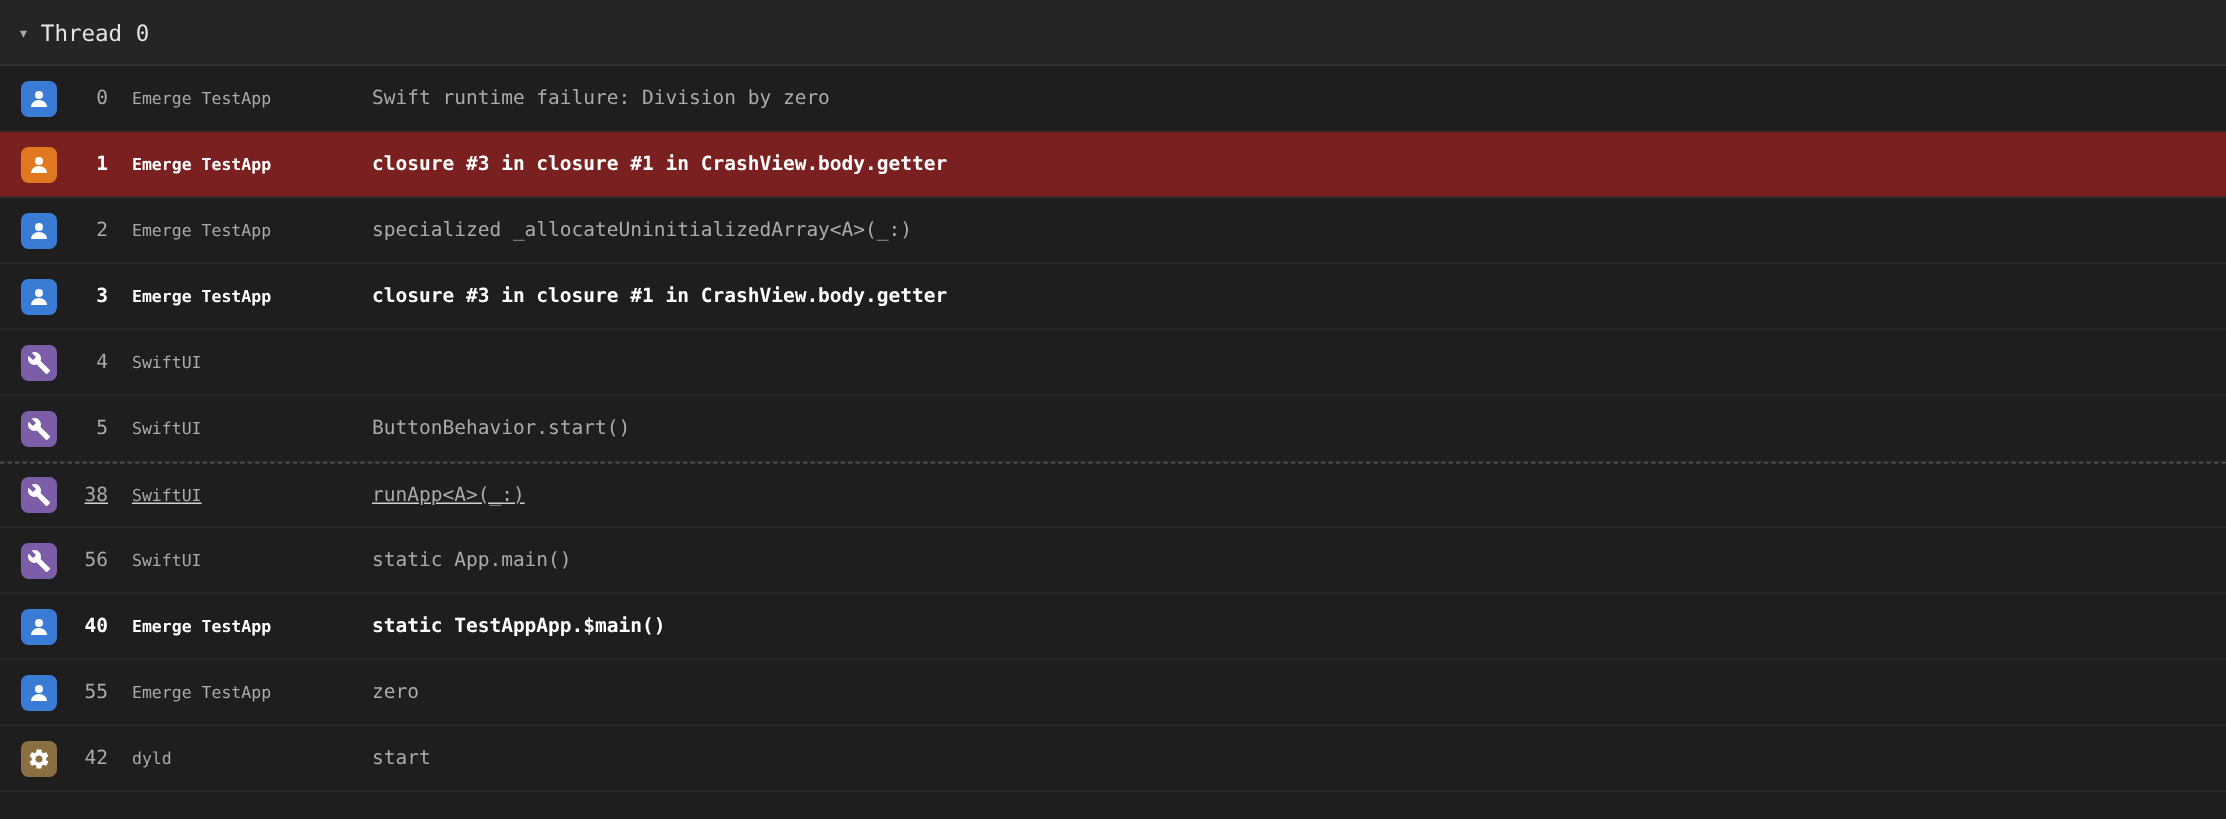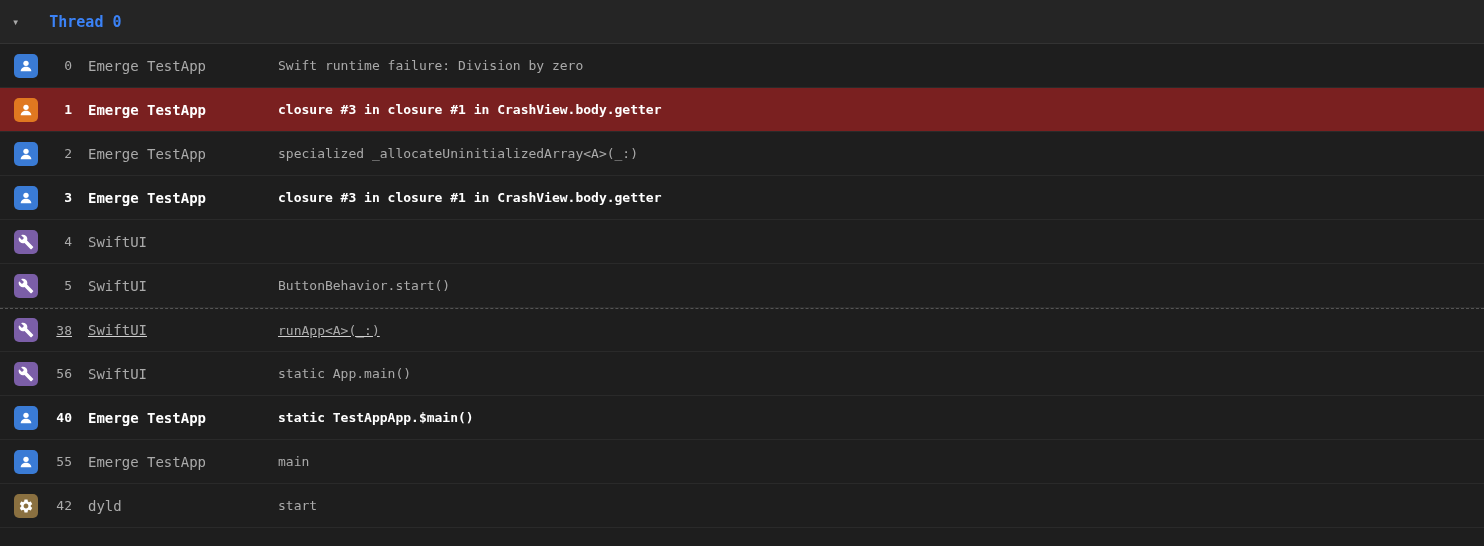--- a/index.html
+++ b/index.html
@@ -27,24 +27,23 @@
       height: 44px;
     }
 
     .chevron-icon {
       color: #aaa;
       margin-right: 8px;
       font-size: 12px;
     }
 
     .thread-title {
-      font-weight: bold;
+      font-weight: normal;
       font-size: 15px;
-      color: #3b82f6;
-      margin-left: 22px;
+      color: #e5e5e5;
     }
 
     .stack-row {
       display: flex;
       align-items: center;
       height: 44px;
       border-bottom: 1px solid #2a2a2a;
       padding: 0 8px;
     }
 
@@ -124,42 +123,41 @@
 
     .stack-row.bold-row .frame-num {
       color: #ffffff;
       font-weight: bold;
     }
 
     .library {
       width: 160px;
       min-width: 160px;
       color: #aaaaaa;
-      font-size: 14px;
+      font-size: 11px;
       padding-right: 16px;
     }
 
     .stack-row.selected .library {
       color: #ffffff;
       font-weight: bold;
     }
 
     .stack-row.bold-row .library {
       color: #ffffff;
       font-weight: bold;
     }
 
     .symbol {
       flex: 1;
       color: #aaaaaa;
       font-size: 13px;
       white-space: nowrap;
       overflow: hidden;
       text-overflow: ellipsis;
-      margin-left: 30px;
     }
 
     .stack-row.selected .symbol {
       color: #ffffff;
       font-weight: bold;
     }
 
     .stack-row.bold-row .symbol {
       color: #ffffff;
       font-weight: bold;
@@ -292,21 +290,21 @@
         <div class="icon-cell">
           <div class="icon-person blue">
             <svg class="icon-svg" viewBox="0 0 24 24" xmlns="http://www.w3.org/2000/svg">
     <circle cx="12" cy="8" r="4" fill="white"></circle>
     <path d="M4 20c0-4 3.6-7 8-7s8 3 8 7" fill="white"></path>
   </svg>
           </div>
         </div>
         <div class="frame-num">55</div>
         <div class="library">Emerge TestApp</div>
-        <div class="symbol">main</div>
+        <div class="symbol">zero</div>
       </div>
       <div class="stack-row">
         <div class="icon-cell">
           <div class="icon-gear">
             <svg class="icon-svg" viewBox="0 0 24 24" xmlns="http://www.w3.org/2000/svg">
     <path d="M19.14 12.94c.04-.3.06-.61.06-.94 0-.32-.02-.64-.07-.94l2.03-1.58c.18-.14.23-.41.12-.61l-1.92-3.32c-.12-.22-.37-.29-.59-.22l-2.39.96c-.5-.38-1.03-.7-1.62-.94l-.36-2.54c-.04-.24-.24-.41-.48-.41h-3.84c-.24 0-.43.17-.47.41l-.36 2.54c-.59.24-1.13.57-1.62.94l-2.39-.96c-.22-.08-.47 0-.59.22L2.74 8.87c-.12.21-.08.47.12.61l2.03 1.58c-.05.3-.09.63-.09.94s.02.64.07.94l-2.03 1.58c-.18.14-.23.41-.12.61l1.92 3.32c.12.22.37.29.59.22l2.39-.96c.5.38 1.03.7 1.62.94l.36 2.54c.05.24.24.41.48.41h3.84c.24 0 .44-.17.47-.41l.36-2.54c.59-.24 1.13-.56 1.62-.94l2.39.96c.22.08.47 0 .59-.22l1.92-3.32c.12-.22.07-.47-.12-.61l-2.01-1.58zM12 15.6c-1.98 0-3.6-1.62-3.6-3.6s1.62-3.6 3.6-3.6 3.6 1.62 3.6 3.6-1.62 3.6-3.6 3.6z" fill="white"></path>
   </svg>
           </div>
         </div>
         <div class="frame-num">42</div>

